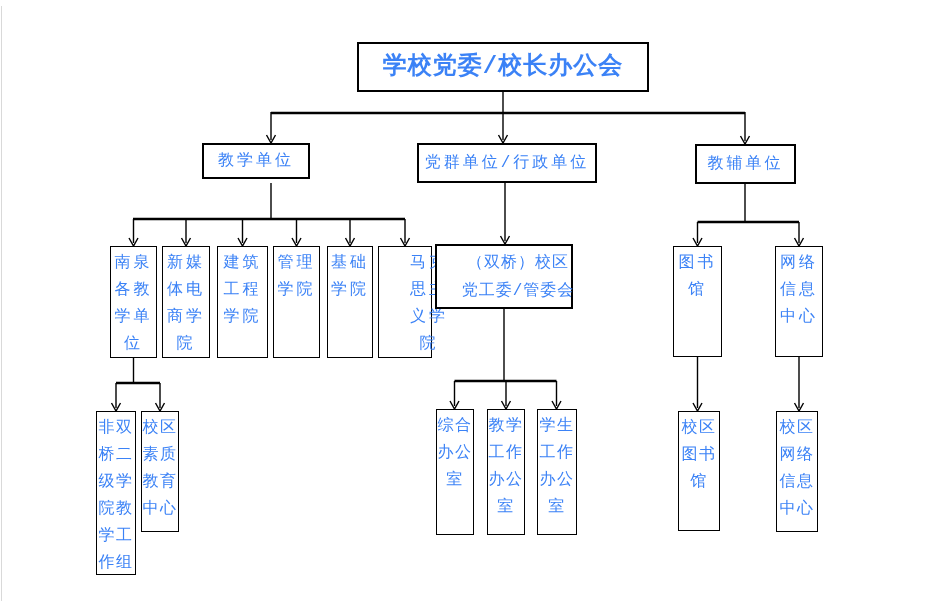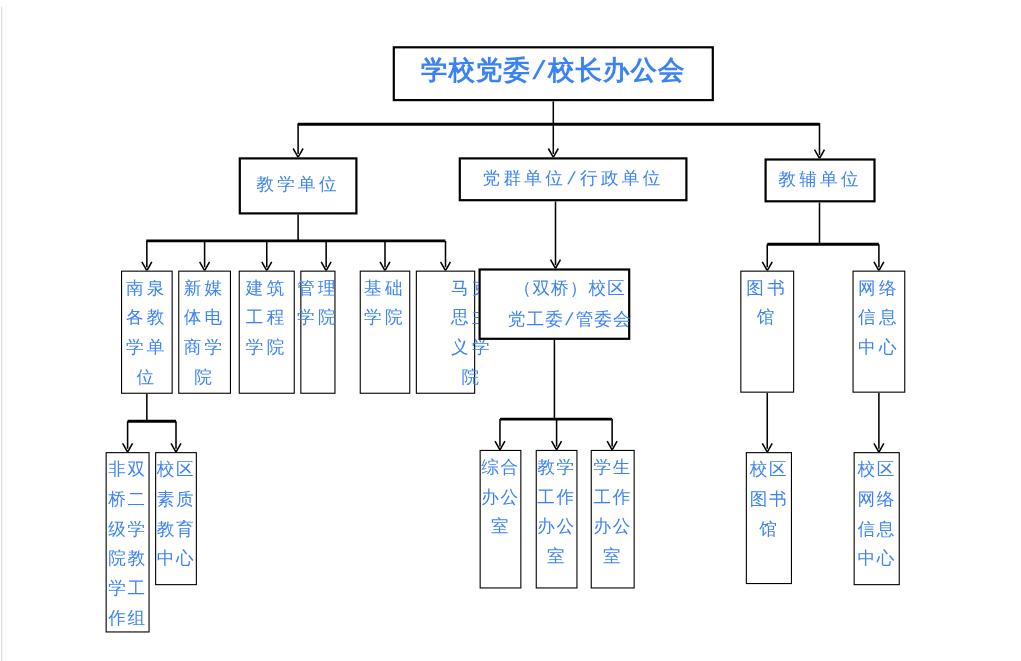--- a/index.html
+++ b/index.html
@@ -103,36 +103,36 @@
 
     <path d="M133.5,358 V383" stroke-width="1.4"></path>
     <path d="M116,383 H160" stroke-width="2.6"></path>
     <path d="M116,383 V408 M160,383 V408" stroke-width="1.4"></path>
     <path d="M111.5,403 L116,411 L120.5,403" stroke-width="1.4"></path>
     <path d="M155.5,403 L160,411 L164.5,403" stroke-width="1.4"></path>
   </svg>
 
   <div class="node root" style="left:357px;top:42px;width:292px;height:50px;">学校党委/校长办公会</div>
 
-  <div class="node hnode" style="left:217px;top:143px;width:108px;height:52px;">教学单位</div>
-  <div class="node hnode" style="left:417px;top:143px;width:208px;height:40px;">党群单位/行政单位</div>
+  <div class="node hnode" style="left:202px;top:143px;width:108px;height:36px;">教学单位</div>
+  <div class="node hnode" style="left:417px;top:143px;width:180px;height:40px;">党群单位/行政单位</div>
   <div class="node hnode" style="left:695px;top:144px;width:101px;height:40px;">教辅单位</div>
 
   <div class="node vtext" style="left:110px;top:246px;width:47px;height:112px;">南泉
 各教
 学单
 位</div>
   <div class="node vtext" style="left:162px;top:246px;width:48px;height:112px;">新媒
 体电
 商学
 院</div>
   <div class="node vtext" style="left:217px;top:246px;width:51px;height:112px;">建筑
 工程
 学院</div>
-  <div class="node vtext" style="left:273px;top:246px;width:32px;height:112px;">管理
+  <div class="node vtext" style="left:273px;top:246px;width:47px;height:112px;">管理
 学院</div>
   <div class="node vtext" style="left:327px;top:246px;width:46px;height:112px;">基础
 学院</div>
   <div class="node vtext" style="left:378px;top:246px;width:54px;height:112px;padding-left:48px;">马克
 思主
 义学
 院</div>
 
   <div class="node two-line" style="left:435px;top:244px;width:138px;height:65px;padding-left:28px;">（双桥）校区
 党工委/管委会</div>

